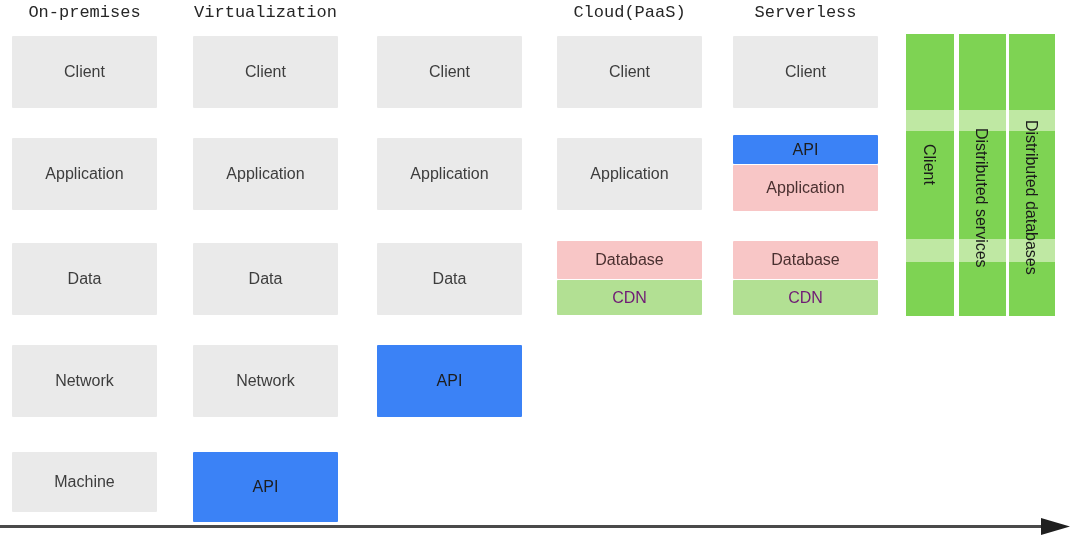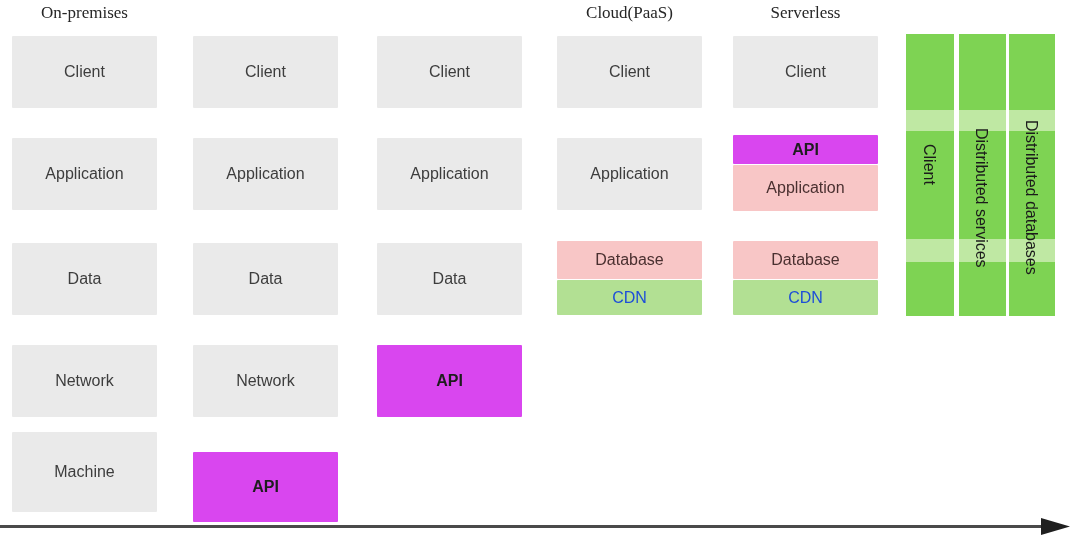--- a/index.html
+++ b/index.html
@@ -22,41 +22,41 @@
 
   
   .col-header {
     position: absolute;
     top: 2px;
     height: 22px;
     line-height: 22px;
     text-align: center;
     font-size: 17px;
     color: #262626;
-    font-family: Liberation Serif, serif;
+    font-family: Liberation Mono, monospace;
     white-space: nowrap;
   }
 
   
   .block {
     position: absolute;
     box-sizing: border-box;
     display: flex;
     align-items: center;
     justify-content: center;
     font-size: 16px;
     color: #3c3c3c;
     font-family: "Liberation Sans", sans-serif;
     white-space: nowrap;
     border-radius: 1px;
   }
   .block.grey  { background: #eaeaea; color: #3d3d3d; }
-  .block.green { background: #d946ef; color: #1d1d1d; font-weight: bold; }
+  .block.green { background: #3b82f6; color: #1d1d1d; font-weight: normal; }
   .block.pink  { background: #f8c6c6; color: #4a3030; }
-  .block.lightgreen { background: #b2e093; color: #1d4ed8; }
+  .block.lightgreen { background: #b2e093; color: #701a75; }
 
   
   .edge-bar {
     position: absolute;
     background: #7ed353;
   }
   .edge-band {
     position: absolute;
     background: #bfe8a3;
     pointer-events: none;
@@ -80,28 +80,29 @@
     width: 1080px;
     height: 21px;
   }
 </style>
 </head>
 <body>
 
 <div id="stage">
 
   <div class="col-header" style="left:12px; width:145px;">On-premises</div>
+  <div class="col-header" style="left:193px; width:145px;">Virtualization</div>
   <div class="col-header" style="left:733px; width:145px;">Serverless</div>
   <div class="col-header" style="left:557px; width:145px;">Cloud(PaaS)</div>
 
   <div class="block grey" style="left:12px; top:36px; width:145px; height:72px;">Client</div>
   <div class="block grey" style="left:12px; top:138px; width:145px; height:72px;">Application</div>
   <div class="block grey" style="left:12px; top:243px; width:145px; height:72px;">Data</div>
   <div class="block grey" style="left:12px; top:345px; width:145px; height:72px;">Network</div>
-  <div class="block grey" style="left:12px; top:432px; width:145px; height:80px;">Machine</div>
+  <div class="block grey" style="left:12px; top:452px; width:145px; height:60px;">Machine</div>
 
   <div class="block grey" style="left:193px; top:36px; width:145px; height:72px;">Client</div>
   <div class="block grey" style="left:193px; top:138px; width:145px; height:72px;">Application</div>
   <div class="block grey" style="left:193px; top:243px; width:145px; height:72px;">Data</div>
   <div class="block grey" style="left:193px; top:345px; width:145px; height:72px;">Network</div>
   <div class="block green" style="left:193px; top:452px; width:145px; height:70px;">API</div>
 
   <div class="block grey" style="left:377px; top:36px; width:145px; height:72px;">Client</div>
   <div class="block grey" style="left:377px; top:138px; width:145px; height:72px;">Application</div>
   <div class="block grey" style="left:377px; top:243px; width:145px; height:72px;">Data</div>

